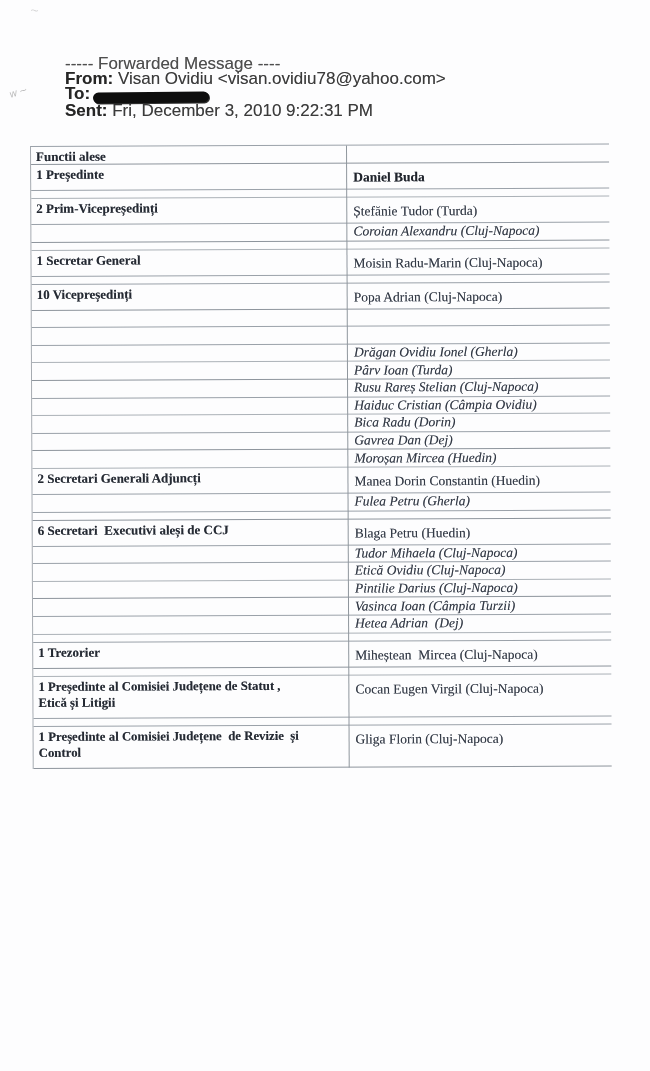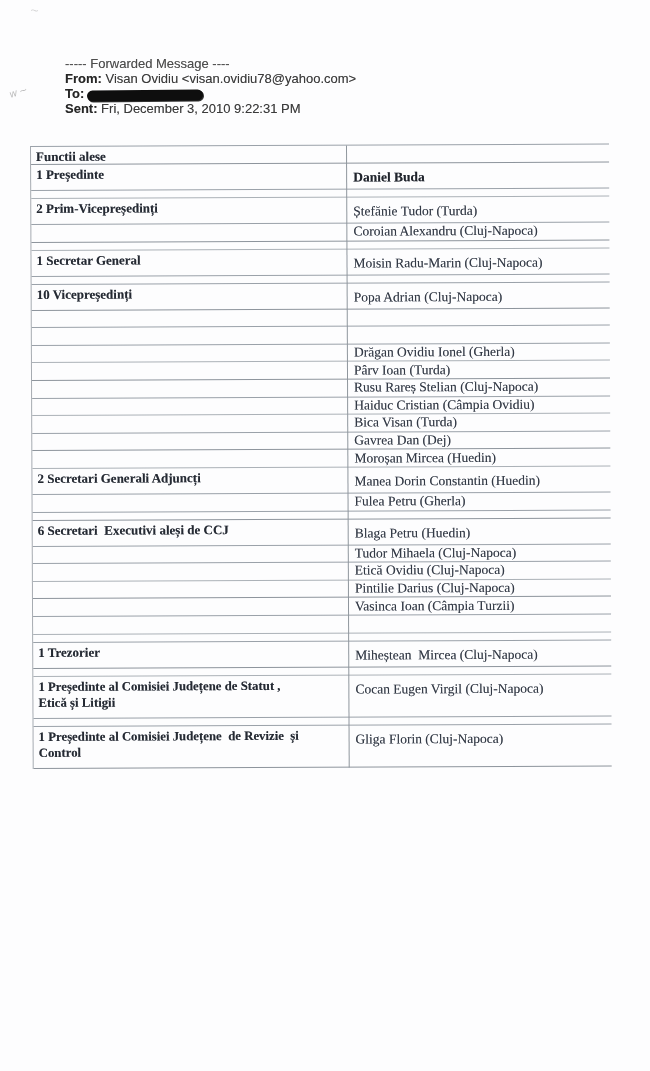--- a/index.html
+++ b/index.html
@@ -5,21 +5,21 @@
   html,body{margin:0;padding:0;background:#ffffff;}
   .page{position:relative;width:650px;height:1071px;background:#fdfdfe;overflow:hidden;
         font-family:"Liberation Sans",sans-serif;}
 
   
   .artifact{position:absolute;color:#6f6f6f;font-family:"DejaVu Sans",sans-serif;pointer-events:none;}
   .mark-top{left:30px;top:4px;font-size:11px;opacity:.28;transform:rotate(8deg);}
   .mark-left{left:9px;top:86px;font-size:10px;opacity:.45;transform:rotate(-18deg);letter-spacing:2px;font-style:italic;}
 
   
-  .email-header{position:absolute;left:65px;top:56px;font-size:13px;line-height:15px;color:#3b3b3b;
+  .email-header{position:absolute;left:65px;top:56px;font-size:17px;line-height:15px;color:#3b3b3b;
                 text-shadow:0 0 .4px rgba(70,70,70,.5);}
   .fwd{color:#4e4e4e;}
   .efield b{color:#262626;}
   .redaction{display:inline-block;width:116px;height:11px;background:#0e0e0e;border-radius:6px;
              vertical-align:text-bottom;margin-left:3px;transform:rotate(-.6deg);
              box-shadow:1px 1px 0 rgba(14,14,14,.85);}
 
   
   .roster{position:absolute;left:30px;top:146px;width:578px;
           border-top:1px solid #9aa1a9;border-left:1px solid #a6abb1;
@@ -32,21 +32,21 @@
   .trow:nth-child(4n+1){border-bottom-color:#8d949c;}
   .lc{width:315px;box-sizing:border-box;padding:2px 2px 0 5px;font-weight:bold;font-size:13px;
       line-height:16px;color:#252a33;white-space:pre-wrap;overflow:hidden;}
   .rc{flex:1;box-sizing:border-box;padding:0 2px 0 7px;font-size:13.5px;line-height:16px;
       white-space:pre-wrap;overflow:hidden;}
   .rc.bold{font-weight:bold;color:#20242c;}
   .trow.header{height:18px;}
   .trow.section{height:26px;}
   .trow.section .rc{display:flex;align-items:flex-end;padding-bottom:3px;}
   .trow.cont{height:17.6px;}
-  .trow.cont .rc{display:flex;align-items:center;}
+  .trow.cont .rc{display:flex;align-items:center;font-style:italic;}
   .trow.spacer{height:8px;}
   .trow.double{height:42px;}
   .trow.double .rc{padding-top:6px;}
   .trow.double .lc{font-size:12.8px;}
 </style>
 </head>
 <body>
 
 <div class="page">
 
@@ -109,21 +109,21 @@
         <div class="trow cont">
           <div class="lc"></div>
           <div class="rc">Rusu Rareș Stelian (Cluj-Napoca)</div>
         </div>
         <div class="trow cont">
           <div class="lc"></div>
           <div class="rc">Haiduc Cristian (Câmpia Ovidiu)</div>
         </div>
         <div class="trow cont">
           <div class="lc"></div>
-          <div class="rc">Bica Visan (Turda)</div>
+          <div class="rc">Bica Radu (Dorin)</div>
         </div>
         <div class="trow cont">
           <div class="lc"></div>
           <div class="rc">Gavrea Dan (Dej)</div>
         </div>
         <div class="trow cont">
           <div class="lc"></div>
           <div class="rc">Moroșan Mircea (Huedin)</div>
         </div>
         <div class="trow section">
@@ -150,20 +150,21 @@
         <div class="trow cont">
           <div class="lc"></div>
           <div class="rc">Pintilie Darius (Cluj-Napoca)</div>
         </div>
         <div class="trow cont">
           <div class="lc"></div>
           <div class="rc">Vasinca Ioan (Câmpia Turzii)</div>
         </div>
         <div class="trow cont">
           <div class="lc"></div>
+          <div class="rc">Hetea Adrian  (Dej)</div>
         </div>
         <div class="trow spacer"></div>
         <div class="trow section">
           <div class="lc">1 Trezorier</div>
           <div class="rc">Miheștean  Mircea (Cluj-Napoca)</div>
         </div>
         <div class="trow spacer"></div>
         <div class="trow double">
           <div class="lc">1 Președinte al Comisiei Județene de Statut ,
 Etică și Litigii</div>

